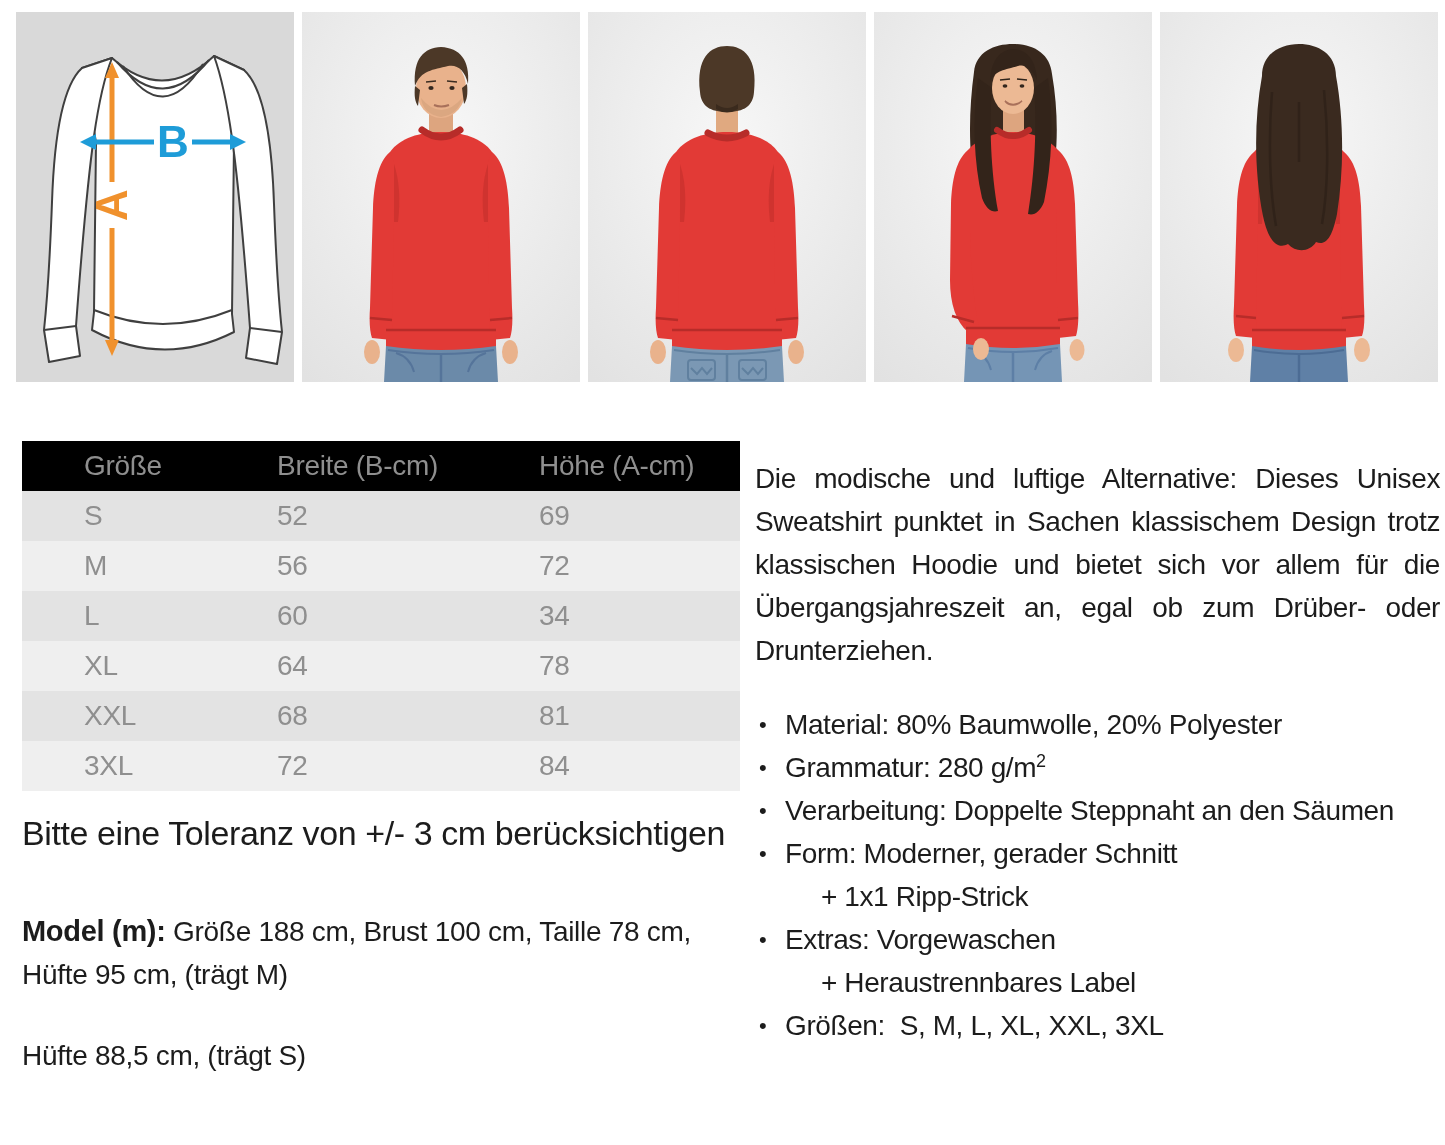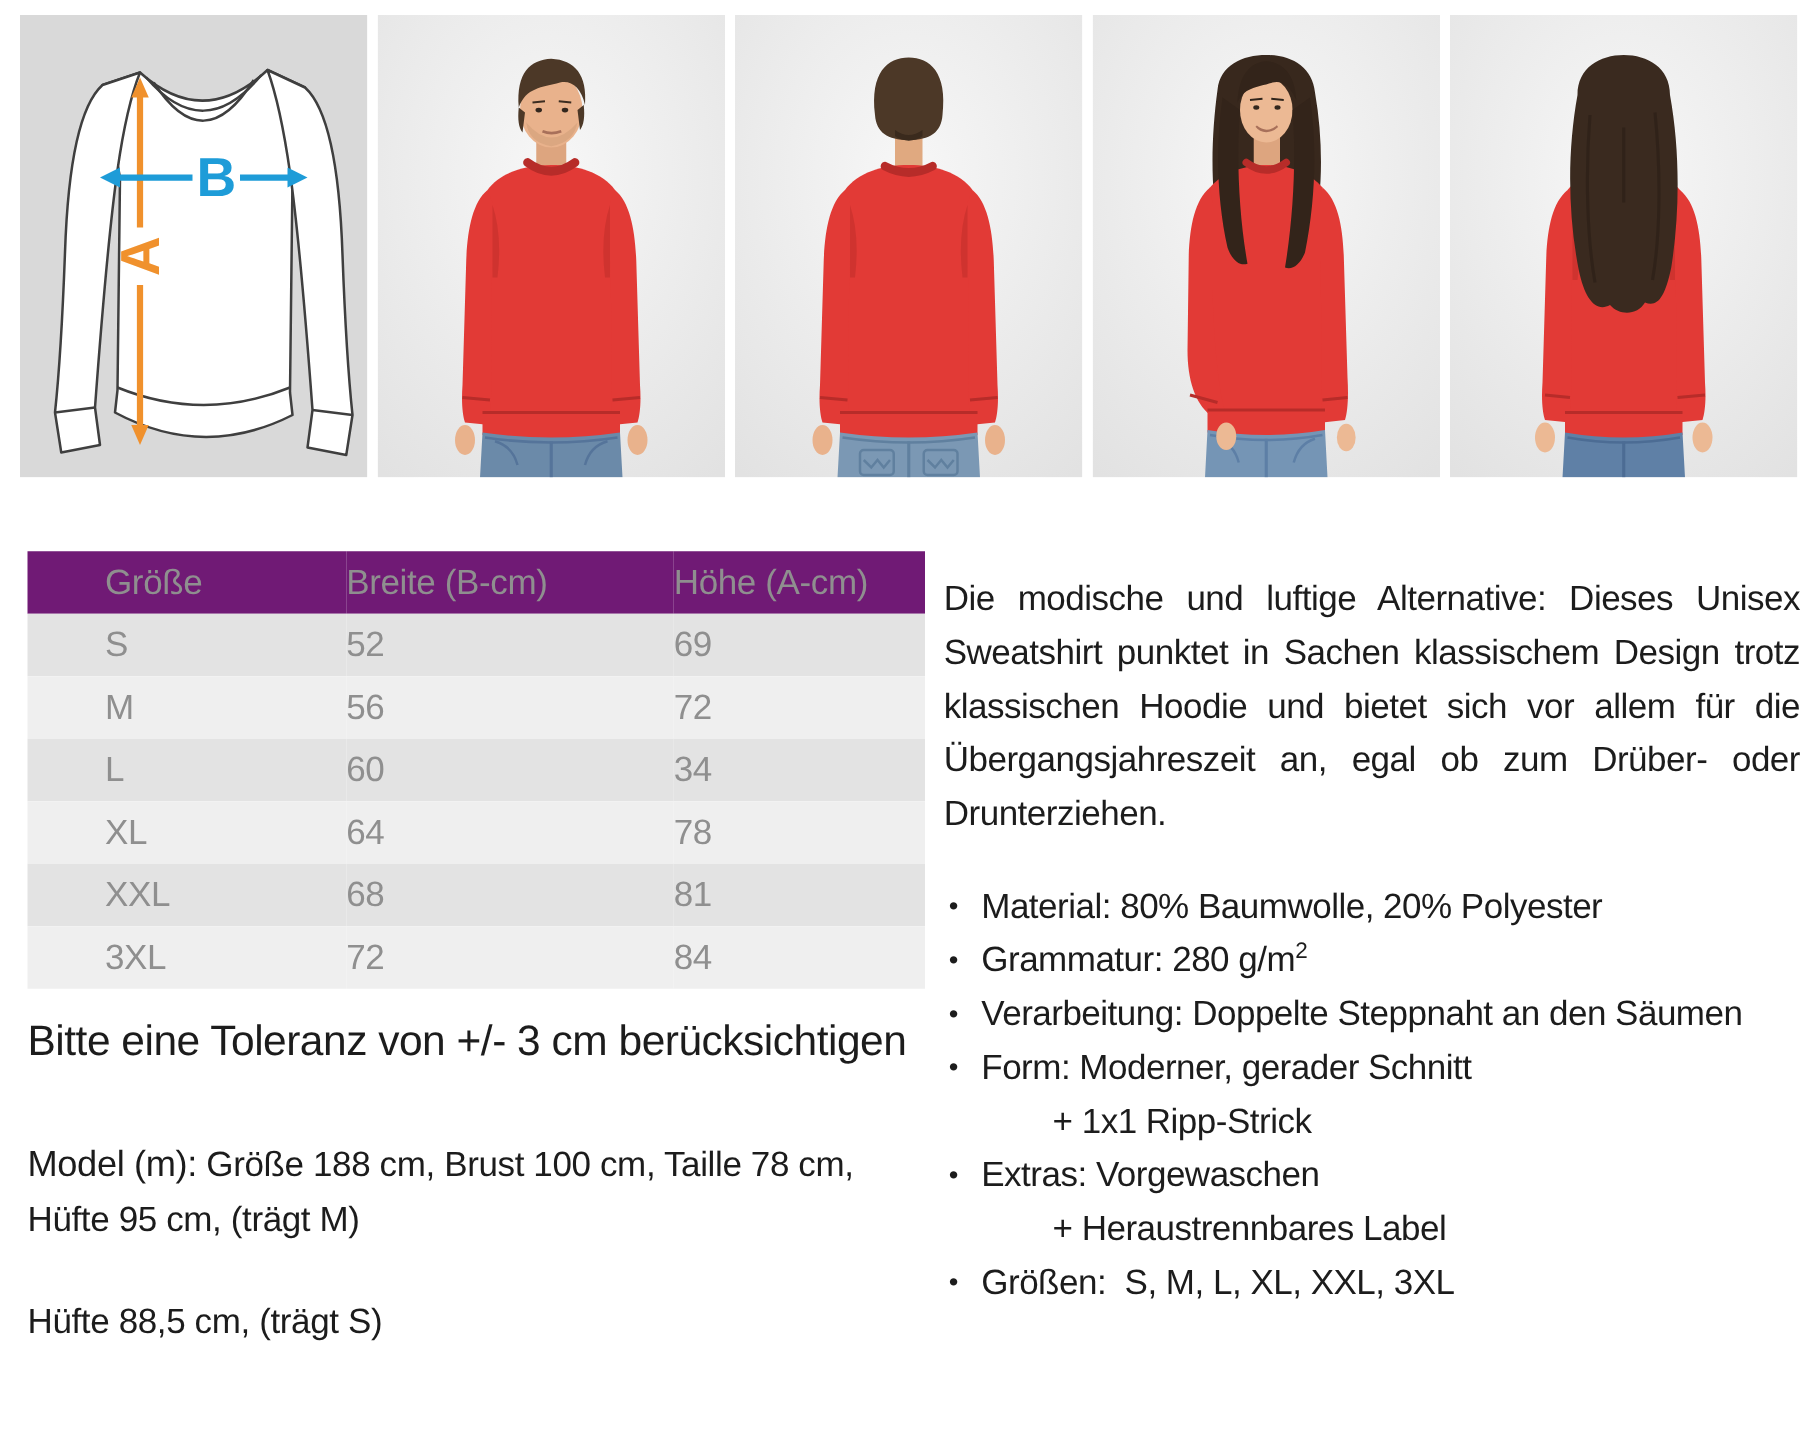--- a/index.html
+++ b/index.html
@@ -16,40 +16,40 @@
   .content { display:flex; padding:59px 0 0 22px; }
   .left-col  { width:718px; flex:none; }
   .right-col { width:685px; flex:none; margin-left:15px; padding-top:16px; }
 
   
   table.size-table { width:718px; border-collapse:collapse; table-layout:fixed;
                      font-size:28px; color:#8f8f8f; letter-spacing:-0.3px; }
   table.size-table col.c1 { width:255px; } table.size-table col.c2 { width:262px; } table.size-table col.c3 { width:201px; }
   table.size-table th, table.size-table td { font-weight:normal; text-align:left; height:50px; vertical-align:middle; padding:0; }
   table.size-table th:first-child, table.size-table td:first-child { padding-left:62px; }
-  table.size-table thead tr { background:#701a75; }
+  table.size-table thead tr { background:#000000; }
   table.size-table tbody tr:nth-child(odd)  { background:#e3e3e3; }
   table.size-table tbody tr:nth-child(even) { background:#efefef; }
 
   .tolerance { margin-top:25px; font-size:34px; letter-spacing:-0.4px; line-height:34px; }
 
   .model-block { margin-top:60px; font-size:28px; letter-spacing:-0.3px; line-height:43px; width:700px; }
   .model-block + .model-block { margin-top:38px; }
-  .model-label { font-weight:normal; font-size:29px; }
+  .model-label { font-weight:bold; font-size:29px; }
 
   
   .desc-line { font-size:28px; line-height:43px; letter-spacing:-0.4px; }
   .desc-line.j { text-align:justify; text-align-last:justify; -moz-text-align-last:justify; }
 
   .features { list-style:none; margin-top:31px; }
   .features li { position:relative; padding-left:30px; font-size:28px; line-height:43px; letter-spacing:-0.4px; }
   .features li .dot { position:absolute; left:4px; top:0; font-size:22px; }
   .features .btext { white-space:pre-wrap; }
   .features sup { font-size:18px; vertical-align:super; line-height:0; }
-  .features .cont { margin-left:57px; }
+  .features .cont { margin-left:36px; }
 </style>
 </head>
 <body>
 
 <div class="page">
 
   <div class="gallery">
 
     <div class="panel">
       <svg viewBox="0 0 278 370">

